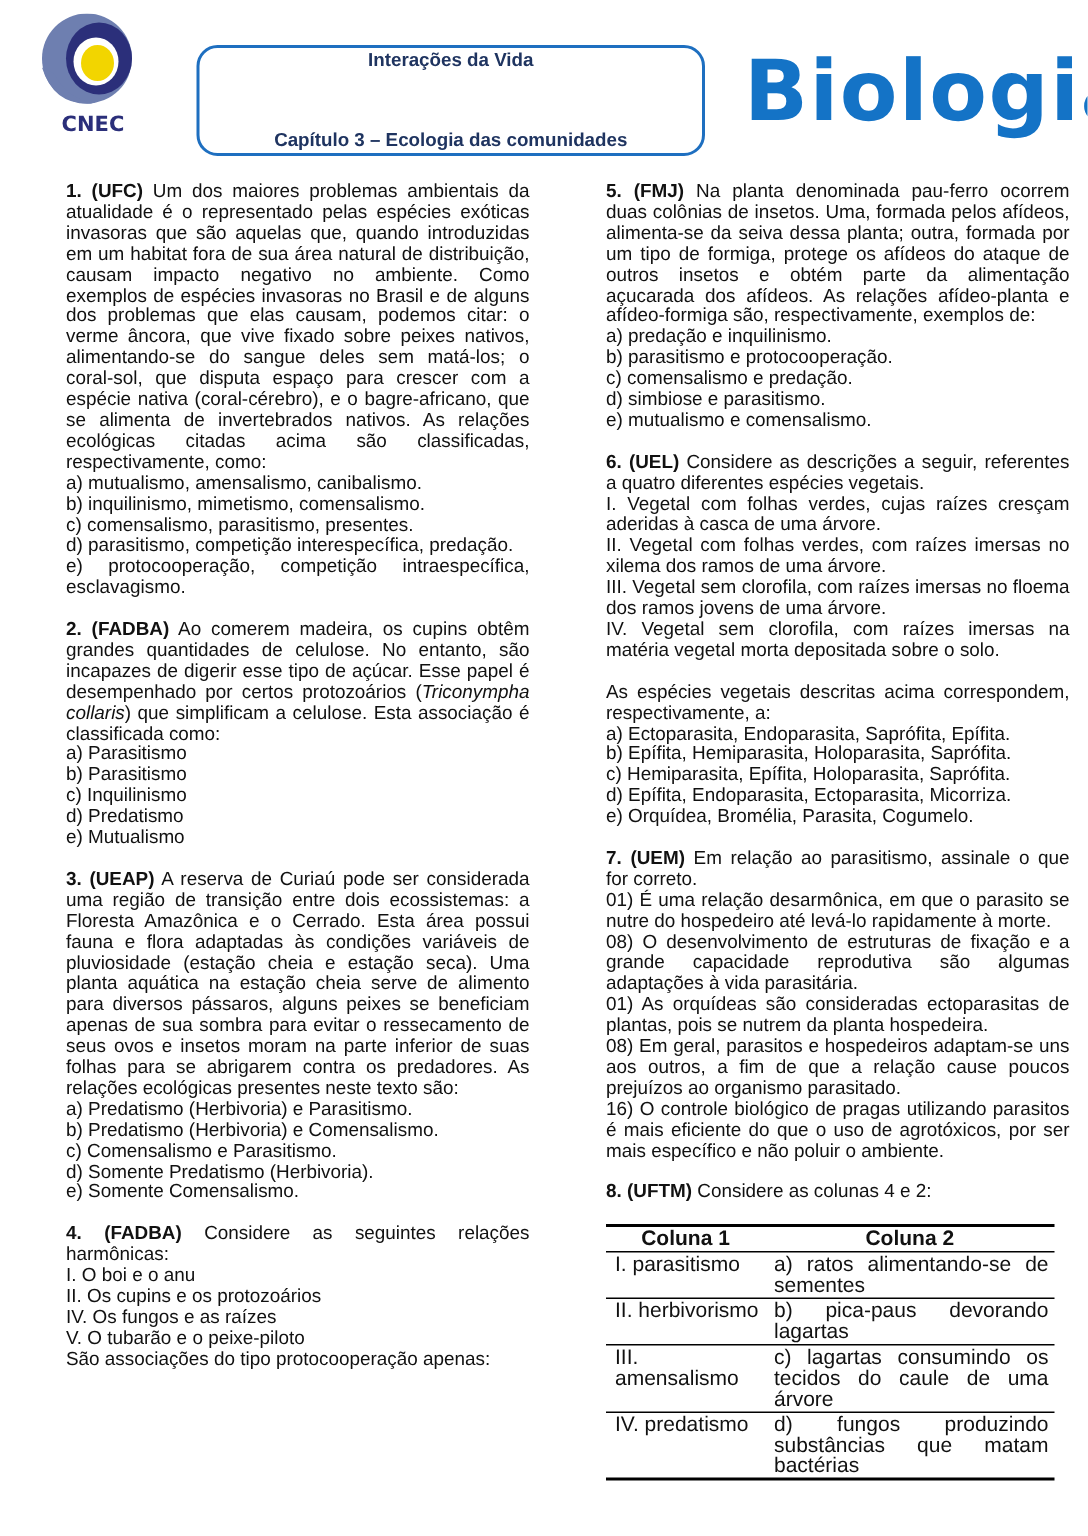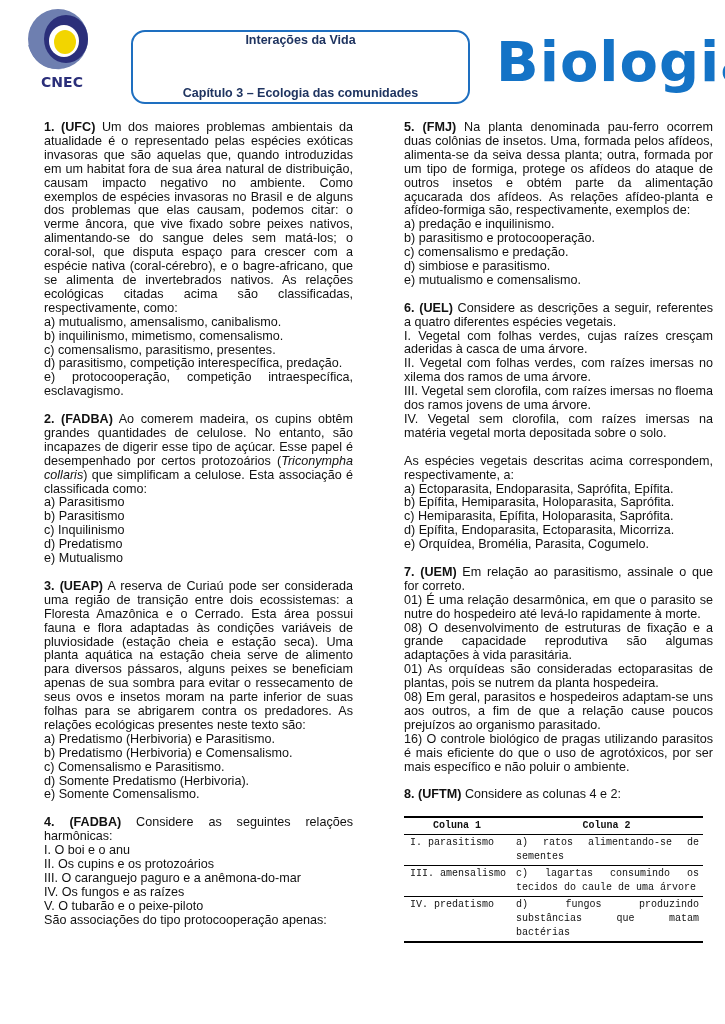--- a/index.html
+++ b/index.html
@@ -21,22 +21,22 @@
     .col.left { left: 44px; }
     .col.right { left: 404px; }
     .q { margin-bottom: 13.9px; }
     .q p { margin: 0; }
     .q .opt { margin: 0; text-align: left; }
     .q b { font-weight: bold; }
     .q i { font-style: italic; }
     .two-col { display: grid; grid-template-columns: 130px 1fr; text-align: left; }
 
     
-    table.cols { border-collapse: collapse; width: 299px; margin-top: 14px; font-size: 10px;
-                 line-height: 13.9px; font-family: Liberation Mono, monospace; }
+    table.cols { border-collapse: collapse; width: 299px; margin-top: 14px; font-size: 14px;
+                 line-height: 13.9px; }
     table.cols th { font-weight: bold; text-align: center; border-top: 2px solid #000;
                     border-bottom: 1px solid #000; padding: 1px 4px; }
     table.cols td { vertical-align: top; padding: 1px 4px 1px 6px; border-bottom: 1px solid #000; }
     table.cols tr:last-child td { border-bottom: 2px solid #000; }
     table.cols td.c2 { text-align: justify; }
   </style>
 </head>
 <body>
 
 <div class="logo">
@@ -83,21 +83,20 @@
     <p class="opt">b) Predatismo (Herbivoria) e Comensalismo.</p>
     <p class="opt">c) Comensalismo e Parasitismo.</p>
     <p class="opt">d) Somente Predatismo (Herbivoria).</p>
     <p class="opt">e) Somente Comensalismo.</p>
   </div>
 
   <div class="q">
     <p><b>4.</b> <b>(FADBA)</b> <span>Considere as seguintes relações harmônicas:</span></p>
     <p class="opt">I. O boi e o anu</p>
     <p class="opt">II. Os cupins e os protozoários</p>
-    <p class="opt">III. O caranguejo paguro e a anêmona-do-mar</p>
     <p class="opt">IV. Os fungos e as raízes</p>
     <p class="opt">V. O tubarão e o peixe-piloto</p>
     <p class="opt">São associações do tipo protocooperação apenas:</p>
   </div>
 </div>
 
 <div class="col right">
 
   <div class="q">
     <p><b>5.</b> <b>(FMJ)</b> <span>Na planta denominada pau-ferro ocorrem duas colônias de insetos. Uma, formada pelos afídeos, alimenta-se da seiva dessa planta; outra, formada por um tipo de formiga, protege os afídeos do ataque de outros insetos e obtém parte da alimentação açucarada dos afídeos. As relações afídeo-planta e afídeo-formiga são, respectivamente, exemplos de:</span></p>
@@ -139,20 +138,24 @@
           <th style="width:98px">Coluna 1</th>
           <th>Coluna 2</th>
         </tr>
       </thead>
       <tbody>
         <tr>
           <td>I. parasitismo</td>
           <td class="c2">a) ratos alimentando-se de sementes</td>
         </tr>
         <tr>
+          <td>II. herbivorismo</td>
+          <td class="c2">b) pica-paus devorando lagartas</td>
+        </tr>
+        <tr>
           <td>III. amensalismo</td>
           <td class="c2">c) lagartas consumindo os tecidos do caule de uma árvore</td>
         </tr>
         <tr>
           <td>IV. predatismo</td>
           <td class="c2">d) fungos produzindo substâncias que matam bactérias</td>
         </tr>
       </tbody>
     </table>
   </div>

